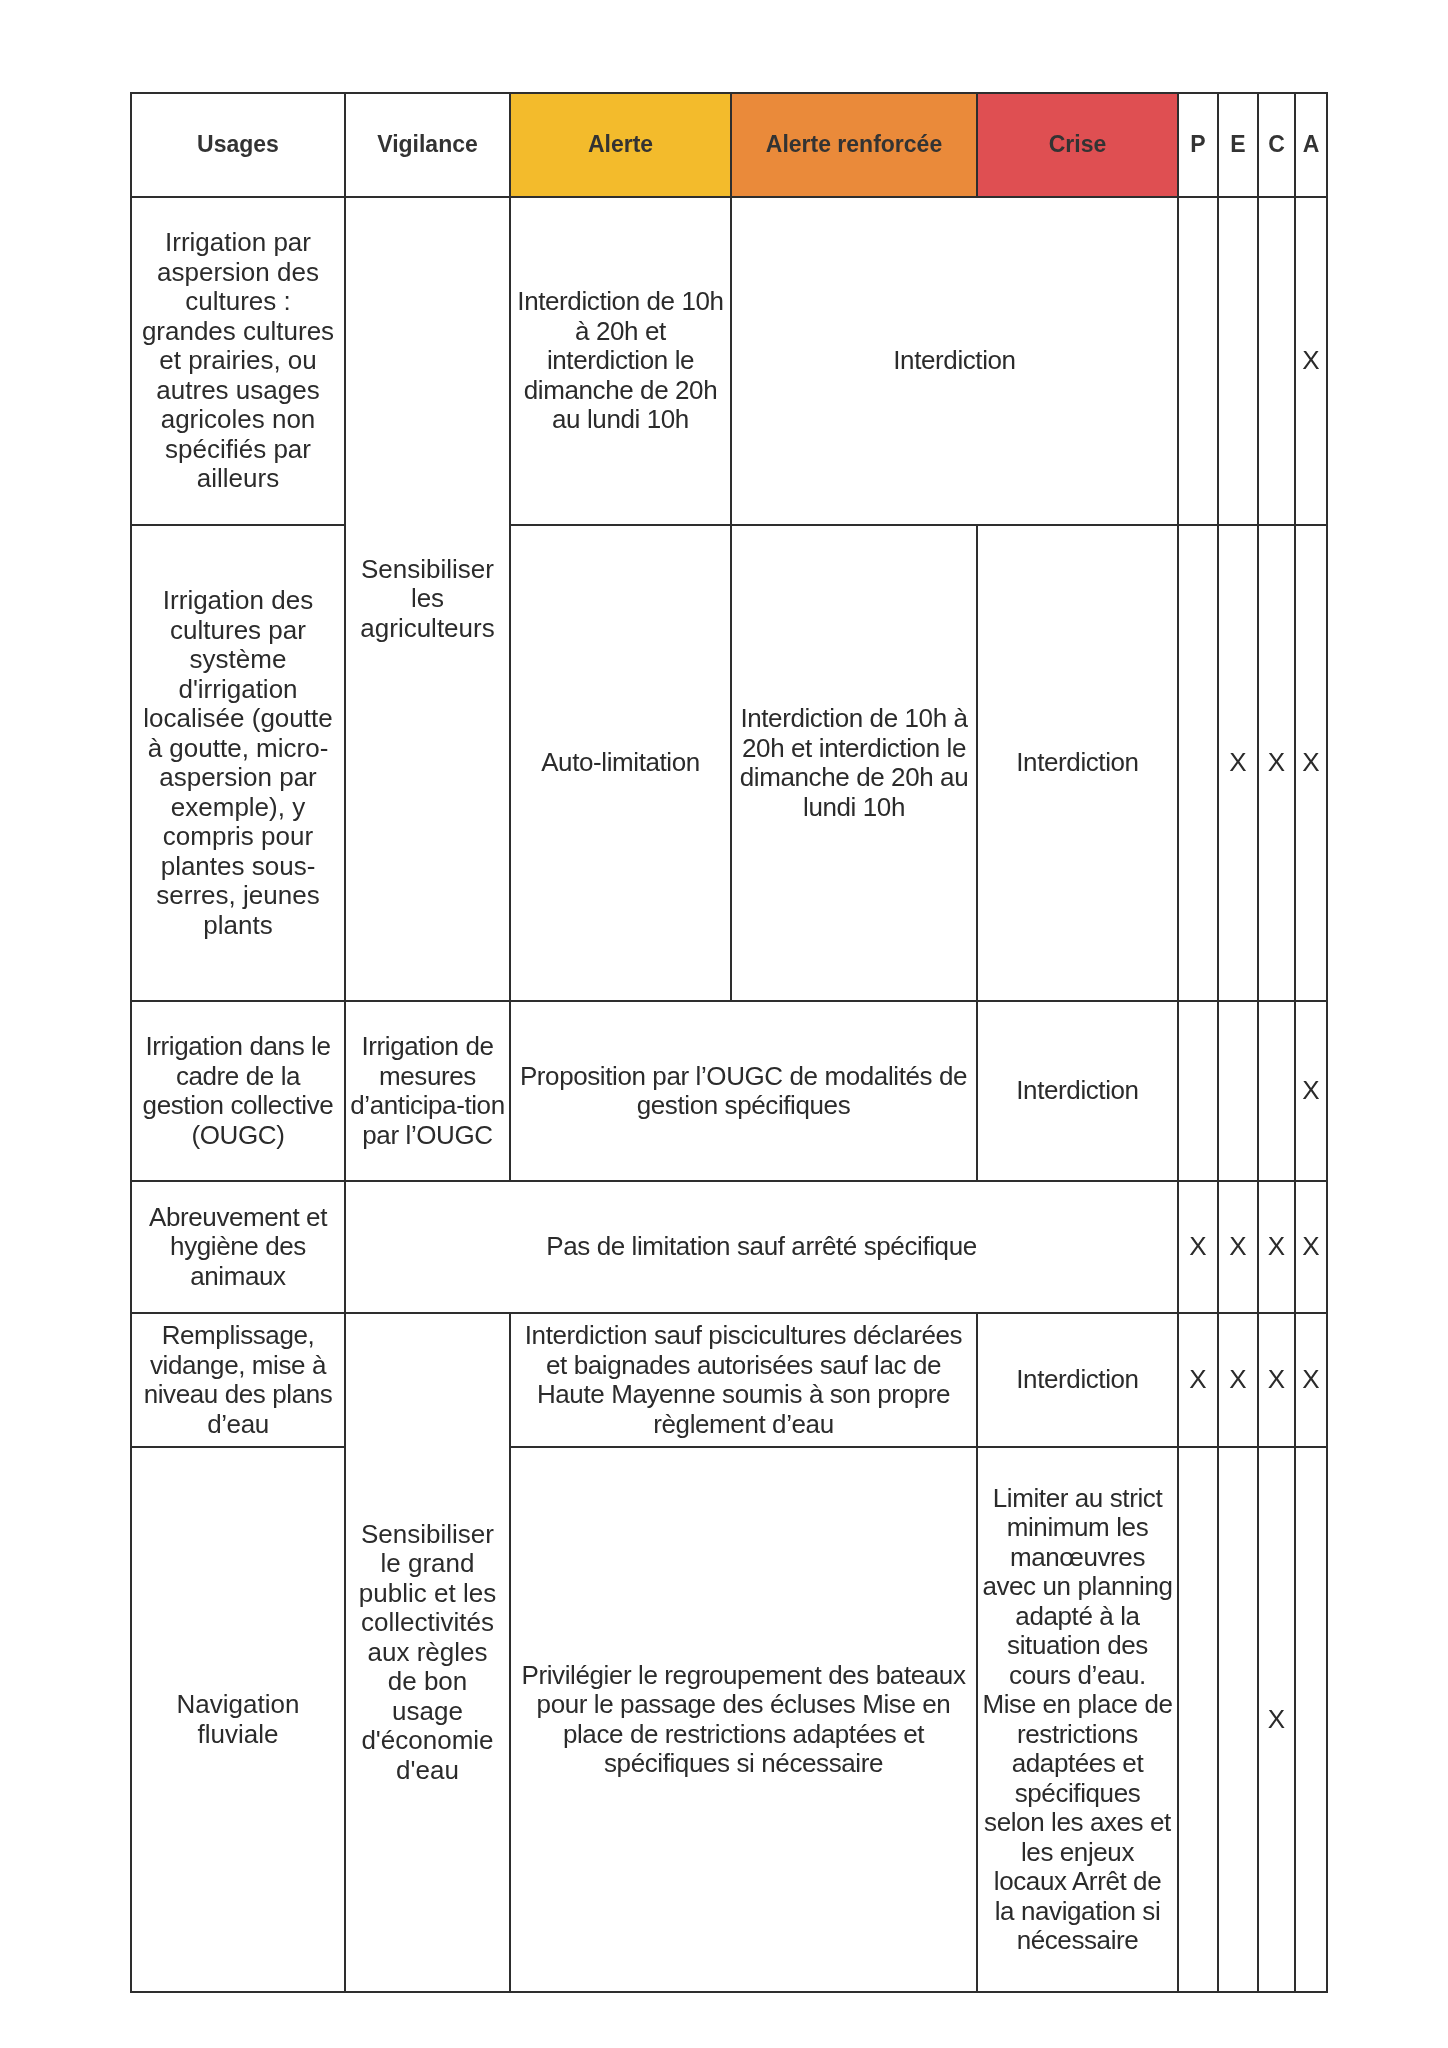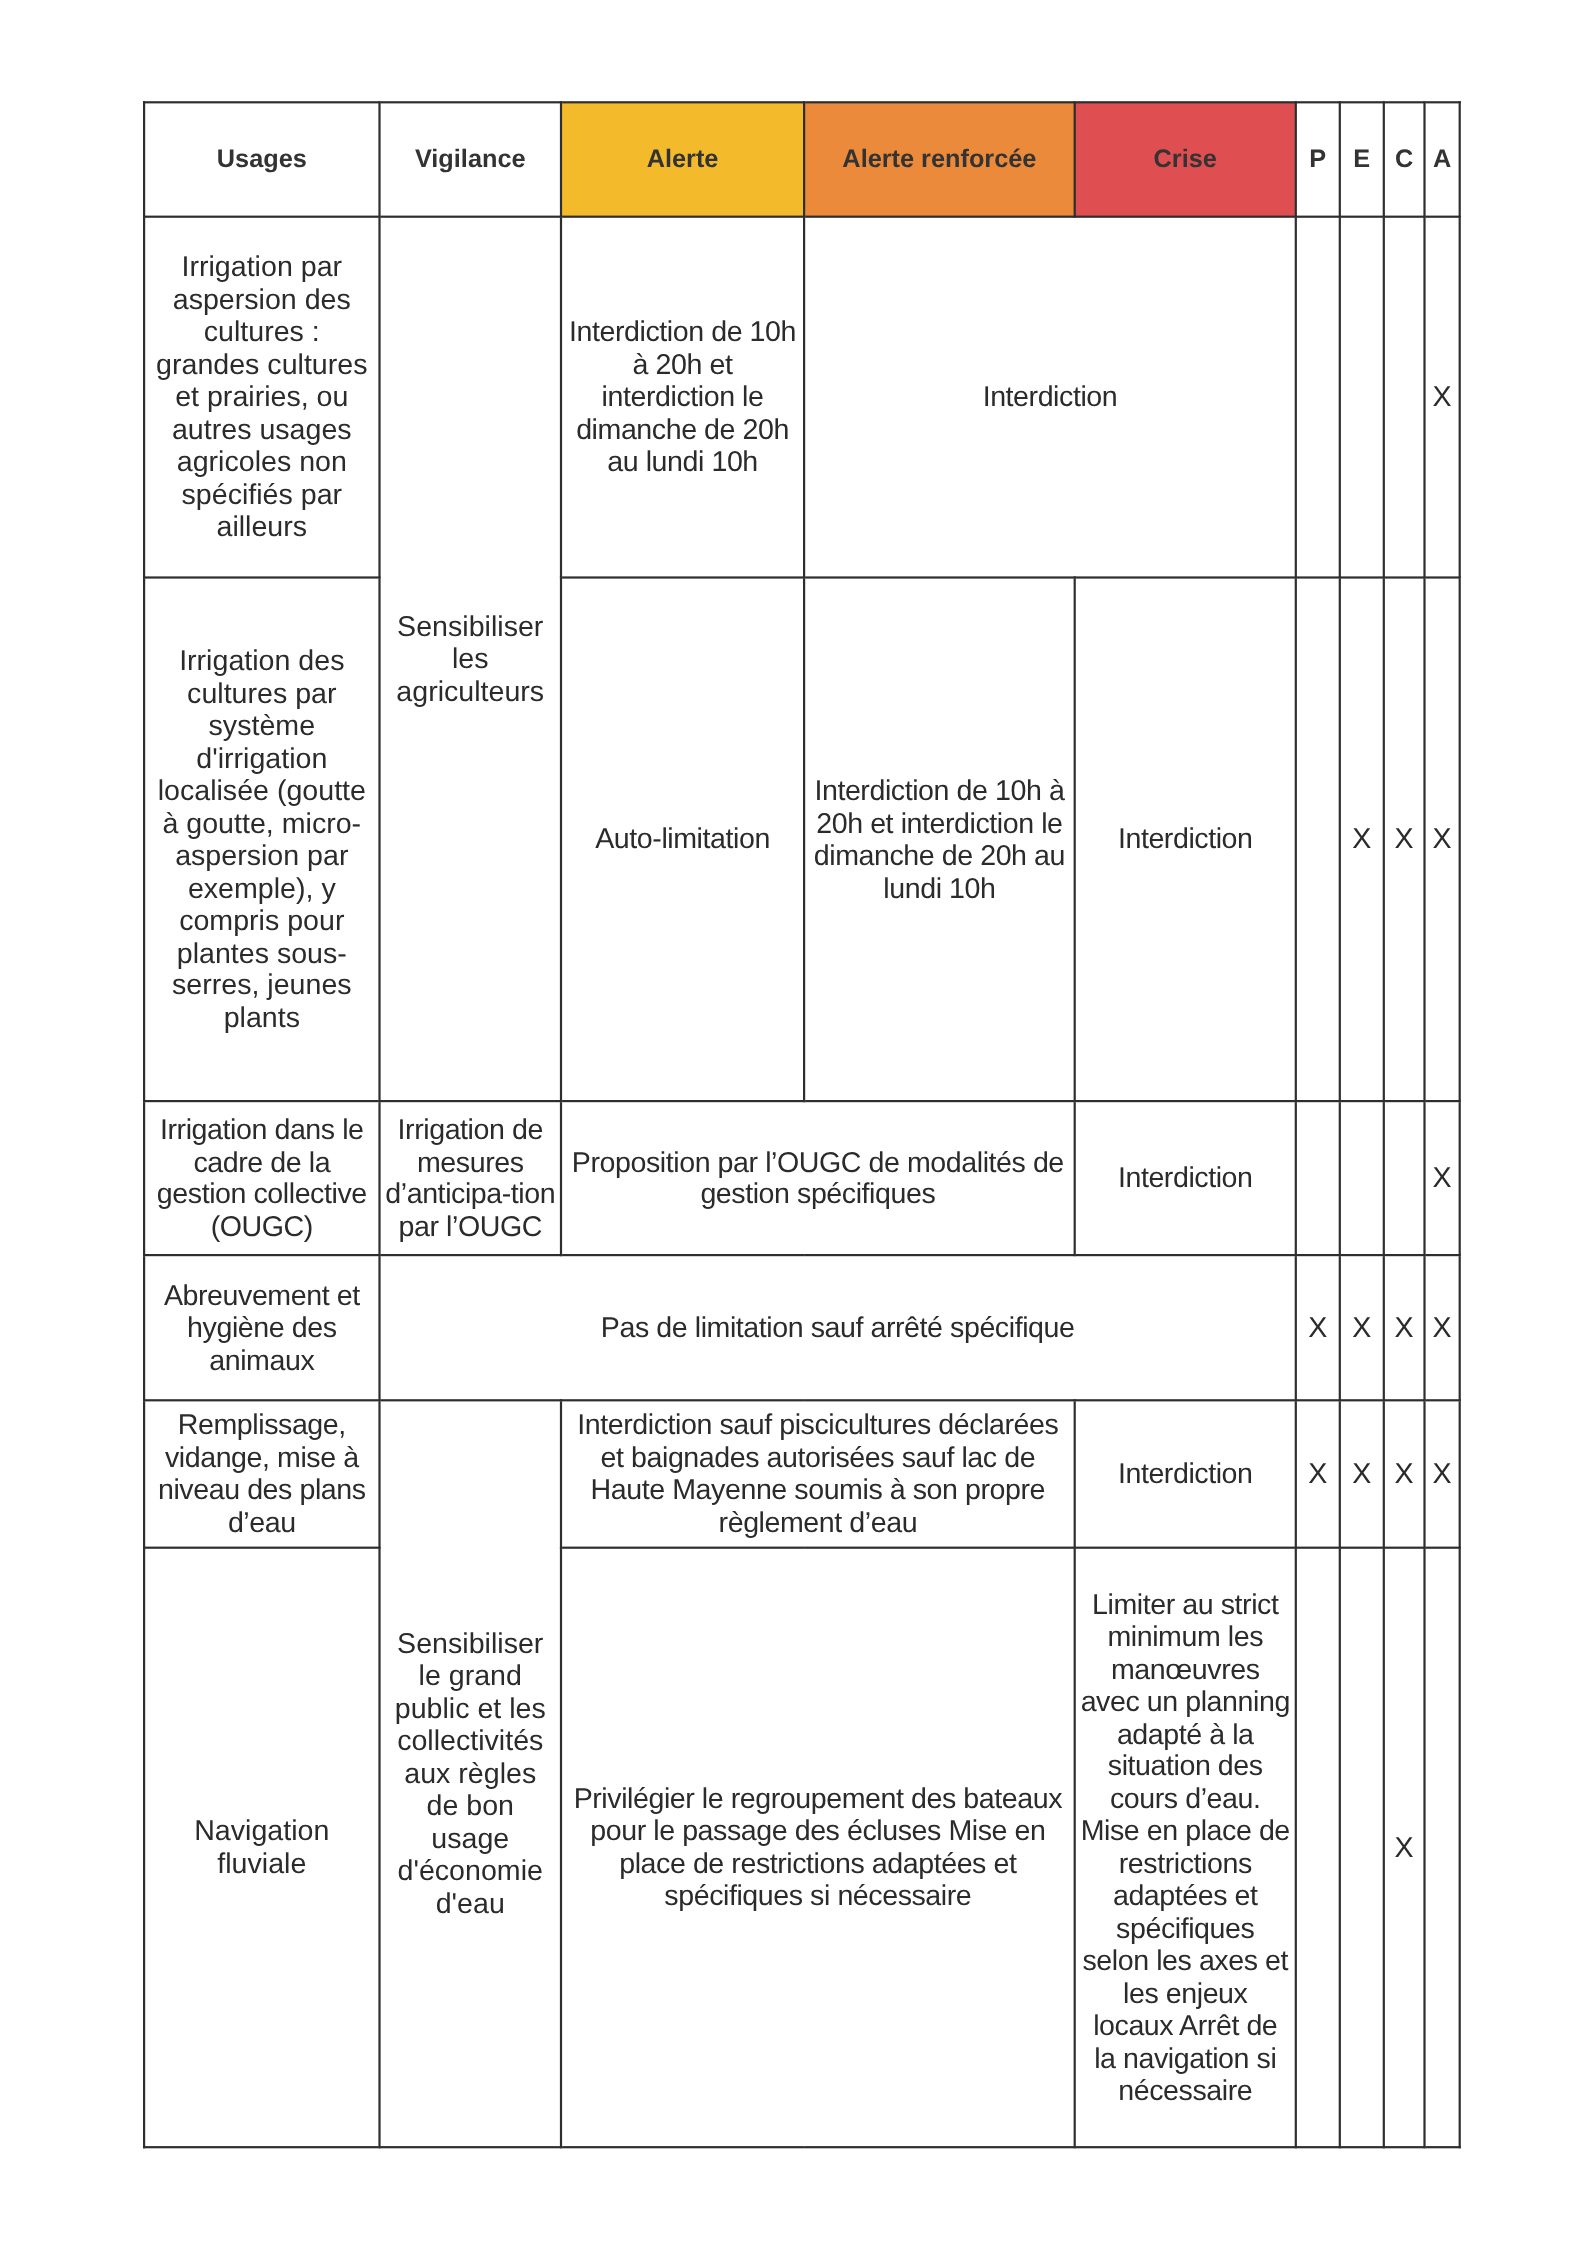--- a/index.html
+++ b/index.html
@@ -62,21 +62,21 @@
     <td>Irrigation des cultures par système d'irrigation localisée (goutte à goutte, micro-aspersion par exemple), y compris pour plantes sous-serres, jeunes plants</td>
     <td class="narrow">Auto-limitation</td>
     <td class="narrow">Interdiction de 10h à 20h et interdiction le dimanche de 20h au lundi 10h</td>
     <td class="narrow">Interdiction</td>
     <td class="x"></td>
     <td class="x">X</td>
     <td class="x">X</td>
     <td class="x">X</td>
   </tr>
 
-  <tr style="height:140px">
+  <tr style="height:180px">
     <td class="narrow">Irrigation dans le cadre de la gestion collective (OUGC)</td>
     <td class="narrow">Irrigation de mesures d’anticipa-tion par l’OUGC</td>
     <td colspan="2" class="narrow">Proposition par l’OUGC de modalités de gestion spécifiques</td>
     <td class="narrow">Interdiction</td>
     <td class="x"></td>
     <td class="x"></td>
     <td class="x"></td>
     <td class="x">X</td>
   </tr>
 

